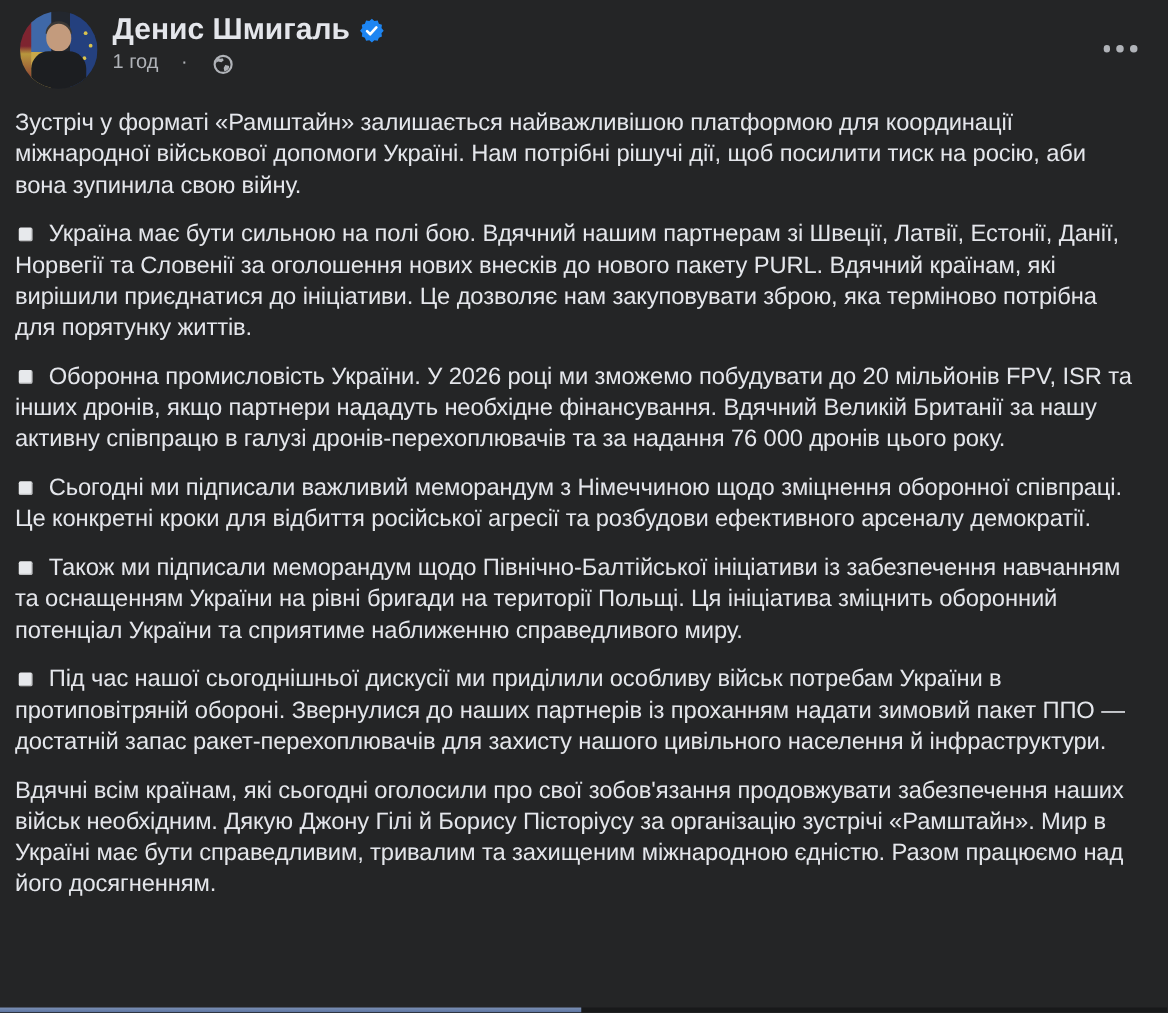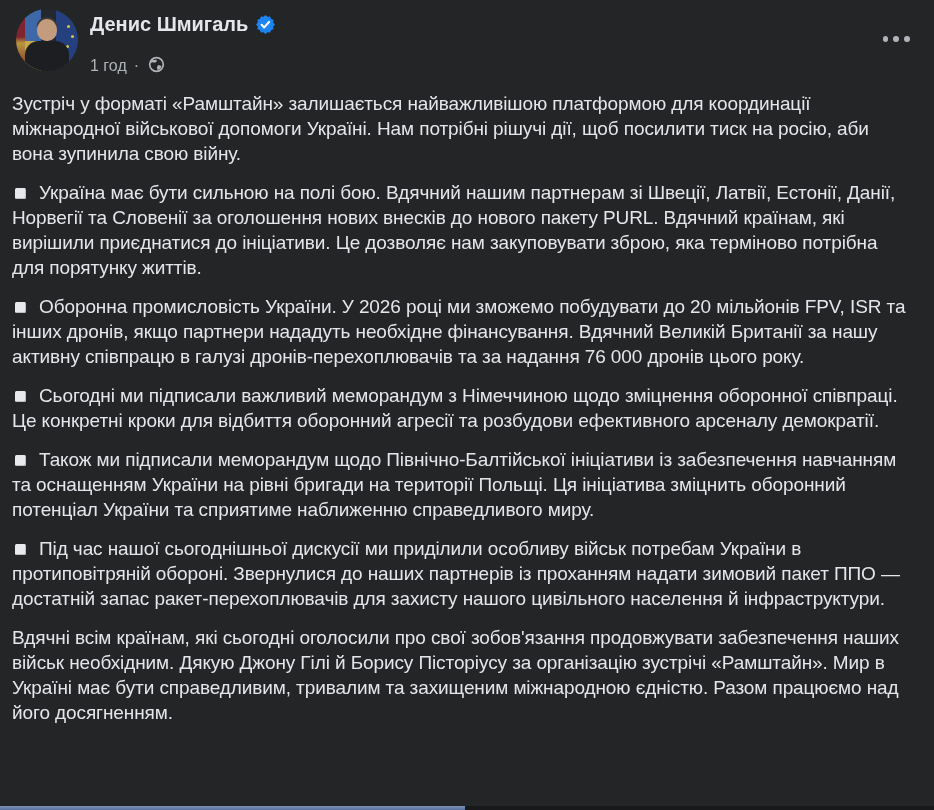--- a/index.html
+++ b/index.html
@@ -47,27 +47,27 @@
     background:#3a3836;
   }
   .avatar .torso{
     position:absolute;left:50%;bottom:-4px;transform:translateX(-50%);
     width:44px;height:34px;border-radius:14px 14px 0 0;
     background:#1c1e21;
   }
   .header-info{margin-left:12px;padding-top:3px;min-width:0;}
   .name-row{display:flex;align-items:center;gap:7px;}
   .profile-name{
-    font-size:20px;font-weight:bold;color:#e4e6eb;line-height:24px;
+    font-size:24px;font-weight:bold;color:#e4e6eb;line-height:24px;
     cursor:pointer;
   }
   .verified{flex:none;display:inline-flex;margin-top:1px;}
   .meta-row{
-    display:flex;align-items:flex-start;gap:7px;
-    margin-top:20px;
+    display:flex;align-items:flex-end;gap:18px;
+    margin-top:4px;
     font-size:16px;color:#b0b3b8;line-height:20px;
   }
   .meta-row .timestamp{cursor:pointer;}
   .globe{display:inline-flex;margin-left:2px;}
   .more-button{
     margin-left:auto;
     width:44px;height:40px;margin-top:10px;
     display:flex;align-items:center;justify-content:center;
     border-radius:50%;cursor:pointer;background:transparent;border:none;
   }
@@ -147,21 +147,21 @@
     <span class="dot"></span>
     <span class="dot"></span>
     <span class="dot"></span>
   </button>
 </div>
 
 <div class="post-body">
   <p><span>Зустріч у форматі «Рамштайн» залишається найважливішою платформою для координації міжнародної військової допомоги Україні. Нам потрібні рішучі дії, щоб посилити тиск на росію, аби вона зупинила свою війну.</span></p>
   <p><span class="bullet-sq"></span><span>Україна має бути сильною на полі бою. Вдячний нашим партнерам зі Швеції, Латвії, Естонії, Данії, Норвегії та Словенії за оголошення нових внесків до нового пакету PURL. Вдячний країнам, які вирішили приєднатися до ініціативи. Це дозволяє нам закуповувати зброю, яка терміново потрібна для порятунку життів.</span></p>
   <p><span class="bullet-sq"></span><span>Оборонна промисловість України. У 2026 році ми зможемо побудувати до 20 мільйонів FPV, ISR та інших дронів, якщо партнери нададуть необхідне фінансування. Вдячний Великій Британії за нашу активну співпрацю в галузі дронів-перехоплювачів та за надання 76 000 дронів цього року.</span></p>
-  <p><span class="bullet-sq"></span><span>Сьогодні ми підписали важливий меморандум з Німеччиною щодо зміцнення оборонної співпраці. Це конкретні кроки для відбиття оборонний агресії та розбудови ефективного арсеналу демократії.</span></p>
+  <p><span class="bullet-sq"></span><span>Сьогодні ми підписали важливий меморандум з Німеччиною щодо зміцнення оборонної співпраці. Це конкретні кроки для відбиття російської агресії та розбудови ефективного арсеналу демократії.</span></p>
   <p><span class="bullet-sq"></span><span>Також ми підписали меморандум щодо Північно-Балтійської ініціативи із забезпечення навчанням та оснащенням України на рівні бригади на території Польщі. Ця ініціатива зміцнить оборонний потенціал України та сприятиме наближенню справедливого миру.</span></p>
   <p><span class="bullet-sq"></span><span>Під час нашої сьогоднішньої дискусії ми приділили особливу військ потребам України в протиповітряній обороні. Звернулися до наших партнерів із проханням надати зимовий пакет ППО — достатній запас ракет-перехоплювачів для захисту нашого цивільного населення й інфраструктури.</span></p>
   <p><span>Вдячні всім країнам, які сьогодні оголосили про свої зобов'язання продовжувати забезпечення наших військ необхідним. Дякую Джону Гілі й Борису Пісторіусу за організацію зустрічі «Рамштайн». Мир в Україні має бути справедливим, тривалим та захищеним міжнародною єдністю. Разом працюємо над його досягненням.</span></p>
 </div>
 
 <div class="photo-peek">
   <div class="photo left"></div>
   <div class="photo right"></div>
 </div>
 

